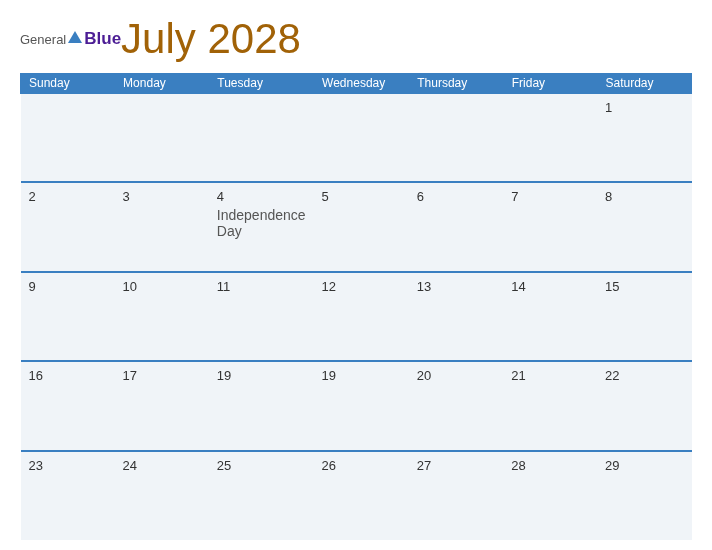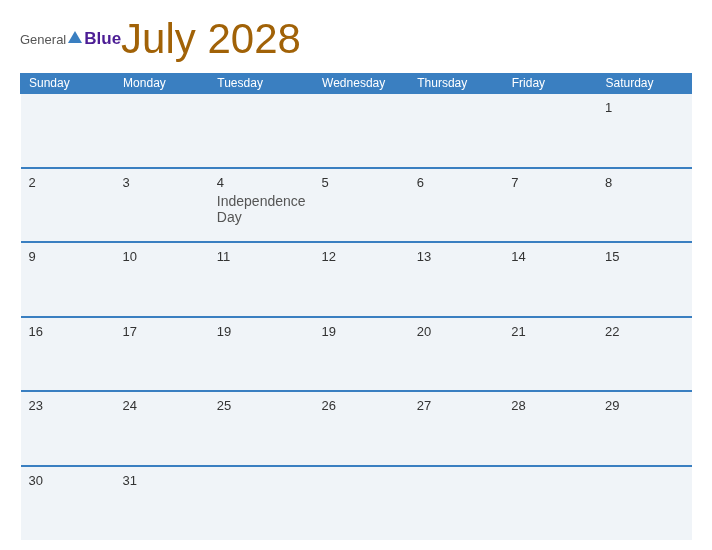--- a/index.html
+++ b/index.html
@@ -228,28 +228,15 @@
           <td>
             <span class="day-number">27</span>
           </td>
           <td>
             <span class="day-number">28</span>
           </td>
           <td>
             <span class="day-number">29</span>
           </td>
         </tr>
-        <tr>
-          <td>
-            <span class="day-number">30</span>
-          </td>
-          <td>
-            <span class="day-number">31</span>
-          </td>
-          <td class="empty"></td>
-          <td class="empty"></td>
-          <td class="empty"></td>
-          <td class="empty"></td>
-          <td class="empty"></td>
-        </tr>
       </tbody>
   </table>
 </div>
 
 </body></html>

